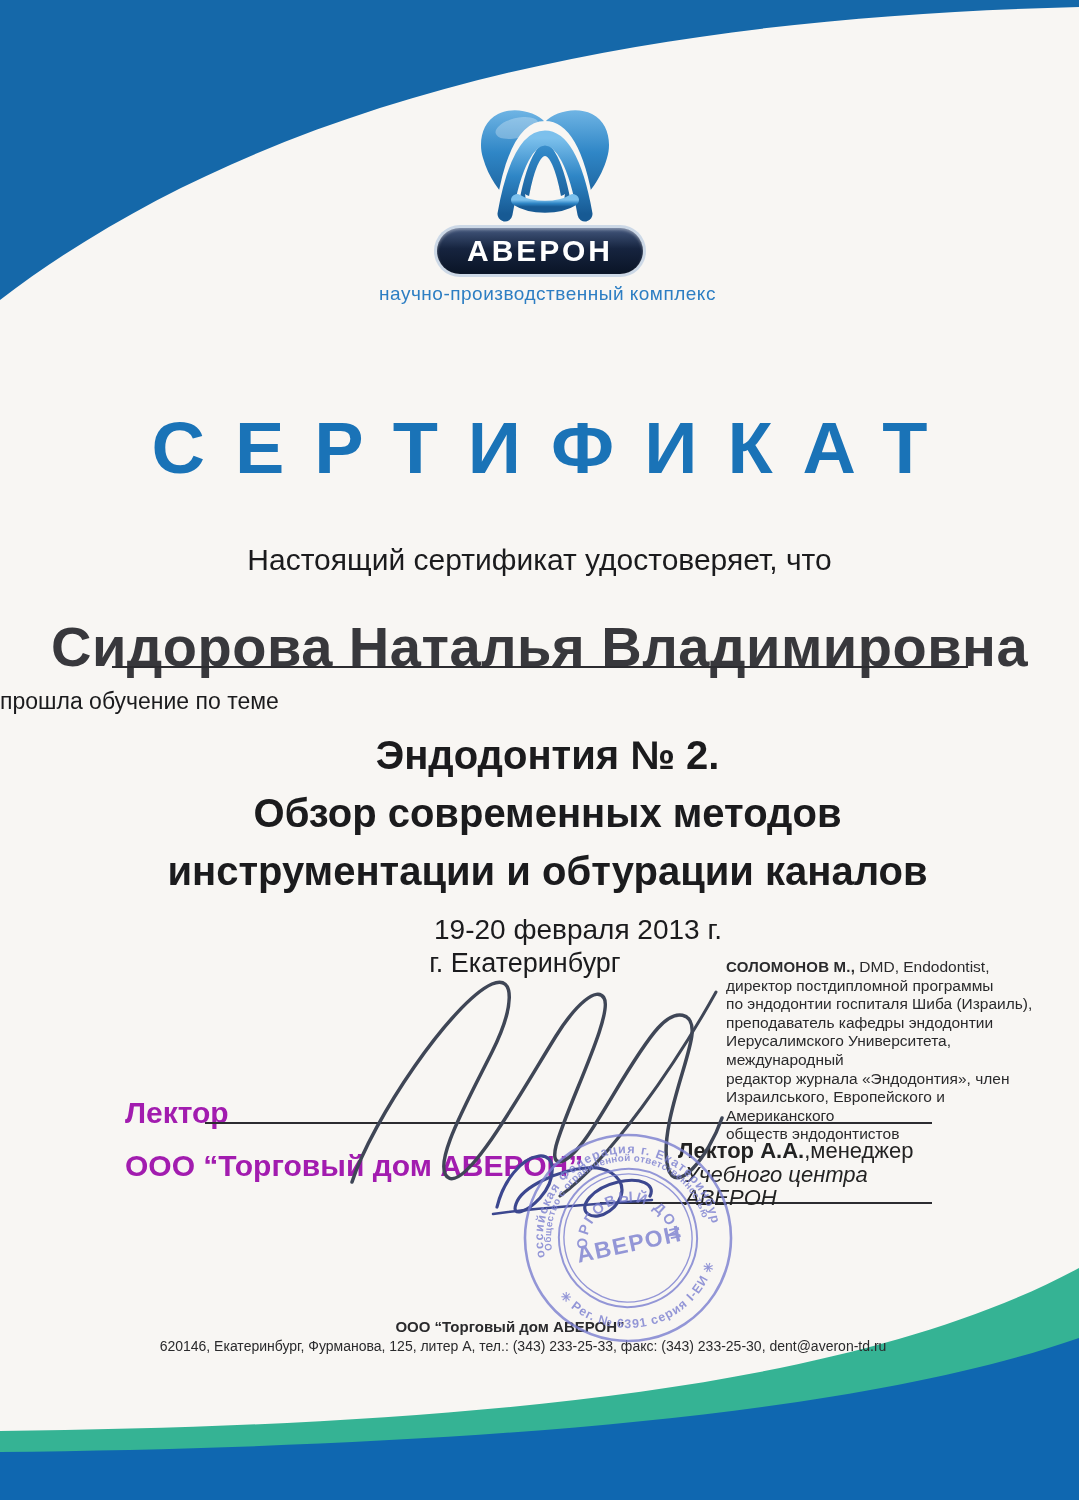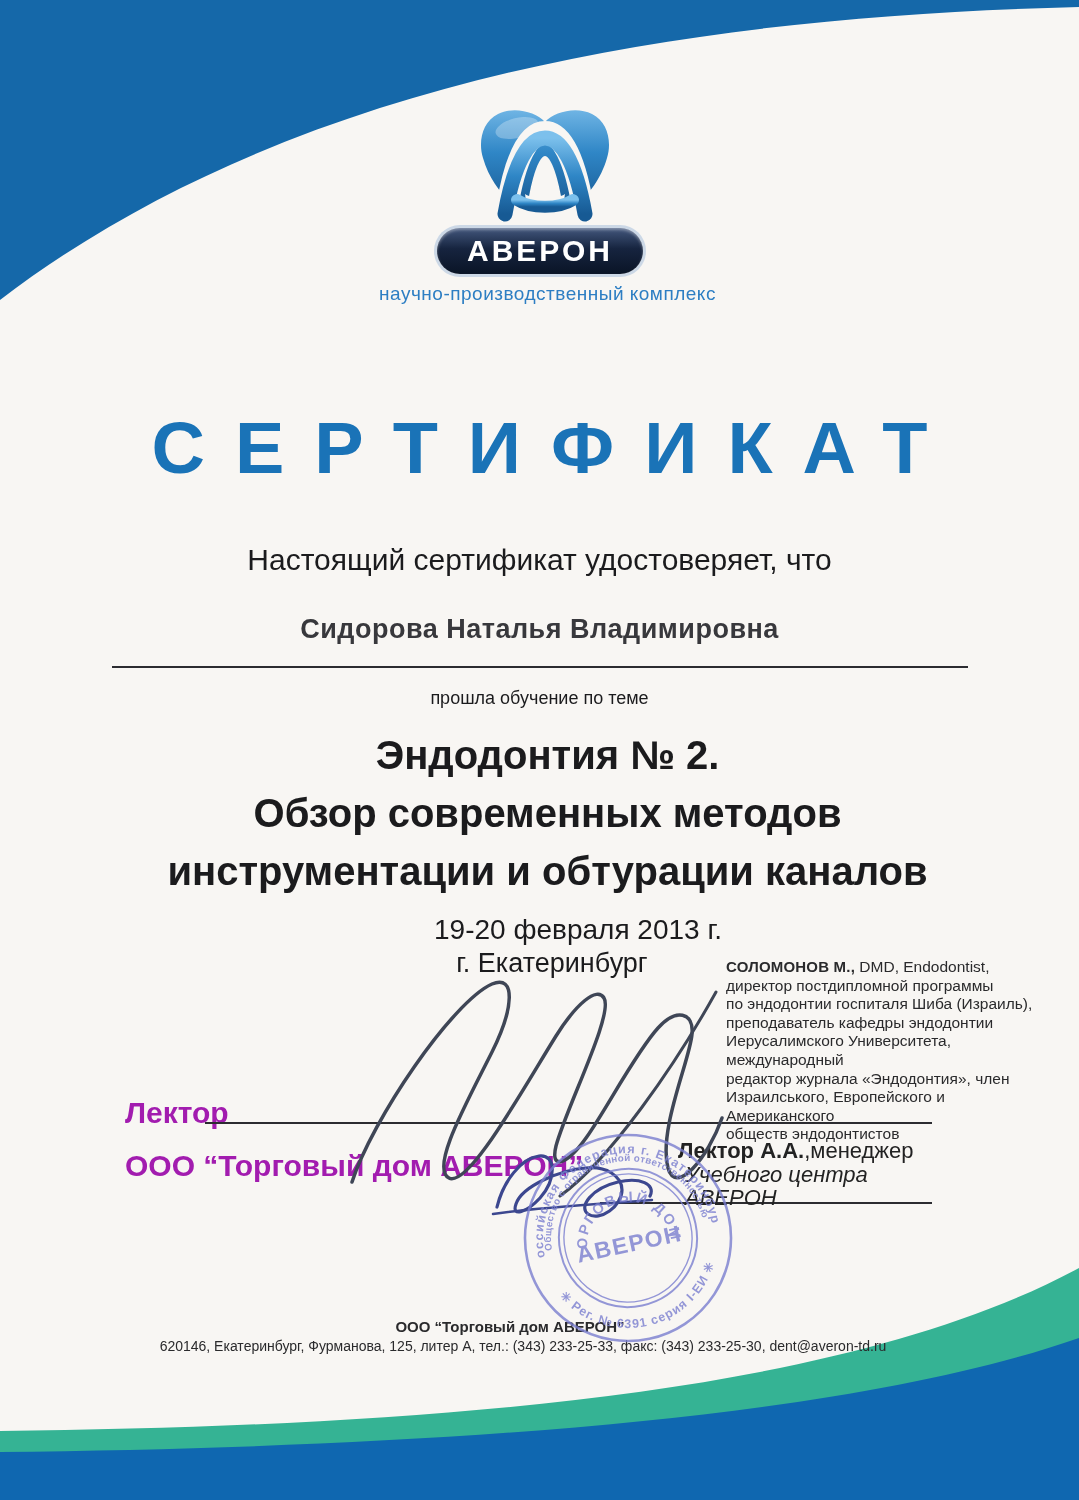--- a/index.html
+++ b/index.html
@@ -15,28 +15,28 @@
     background:linear-gradient(180deg,#43577d 0%,#16243f 45%,#0a1426 100%);
     box-shadow:0 0 0 3px rgba(150,180,215,.45), inset 0 2px 3px rgba(255,255,255,.35);
     display:flex;align-items:center;justify-content:center;}
   .brand-pill span{color:#fff;font-weight:700;font-size:30px;letter-spacing:3px;}
   .tagline{left:8px;top:283px;width:1079px;text-align:center;color:#2d7ec3;font-size:19px;letter-spacing:.5px;}
 
   
   .cert-title{left:0;top:406px;width:1079px;text-align:center;color:#1a73b7;font-weight:700;
     font-size:74px;letter-spacing:30px;padding-left:30px;box-sizing:border-box;transform:scaleY(.97);}
   .intro{left:0;top:543px;width:1079px;text-align:center;font-size:30px;color:#1b1b1d;}
-  .recipient{left:0;top:614px;width:1079px;text-align:center;font-size:27px;font-weight:700;color:#38383c;letter-spacing:.5px;}
+  .recipient{left:0;top:614px;width:1079px;text-align:center;font-size:56px;font-weight:700;color:#38383c;letter-spacing:.5px;}
   .rule{background:#2c2c30;height:2px;}
   .rule-name{left:112px;top:666px;width:856px;}
-  .training{left:0;top:688px;width:1079px;text-align:center;font-size:18px;color:#1b1b1d;}
+  .training{left:0;top:688px;width:1079px;font-size:23px;color:#1b1b1d;}
   .course{left:0;top:726px;width:1079px;text-align:center;font-weight:700;font-size:40px;color:#1b1b1d;padding-left:8px;}
   .course div{height:58px;line-height:58px;}
   .date{left:0;top:914px;width:1062px;text-align:center;font-size:28px;color:#1b1b1d;margin-left:47px;}
-  .city{left:0;top:948px;width:1050px;text-align:center;font-size:27px;color:#1b1b1d;padding-left:27px;}
+  .city{left:0;top:948px;width:1050px;text-align:center;font-size:27px;color:#1b1b1d;}
 
   
   .expert{left:678px;top:958px;width:330px;font-size:15.5px;line-height:18.6px;color:#2a2a2c;margin-left:48px;}
   .expert b{font-size:15px;letter-spacing:.2px;}
 
   
   .lbl{font-weight:700;font-size:30px;color:#a21caf;}
   .lecturer-lbl{left:125px;top:1096px;}
   .rule-lect{left:205px;top:1122px;width:727px;}
   .rep-lbl{left:125px;top:1150px;width:480px;line-height:31px;}

